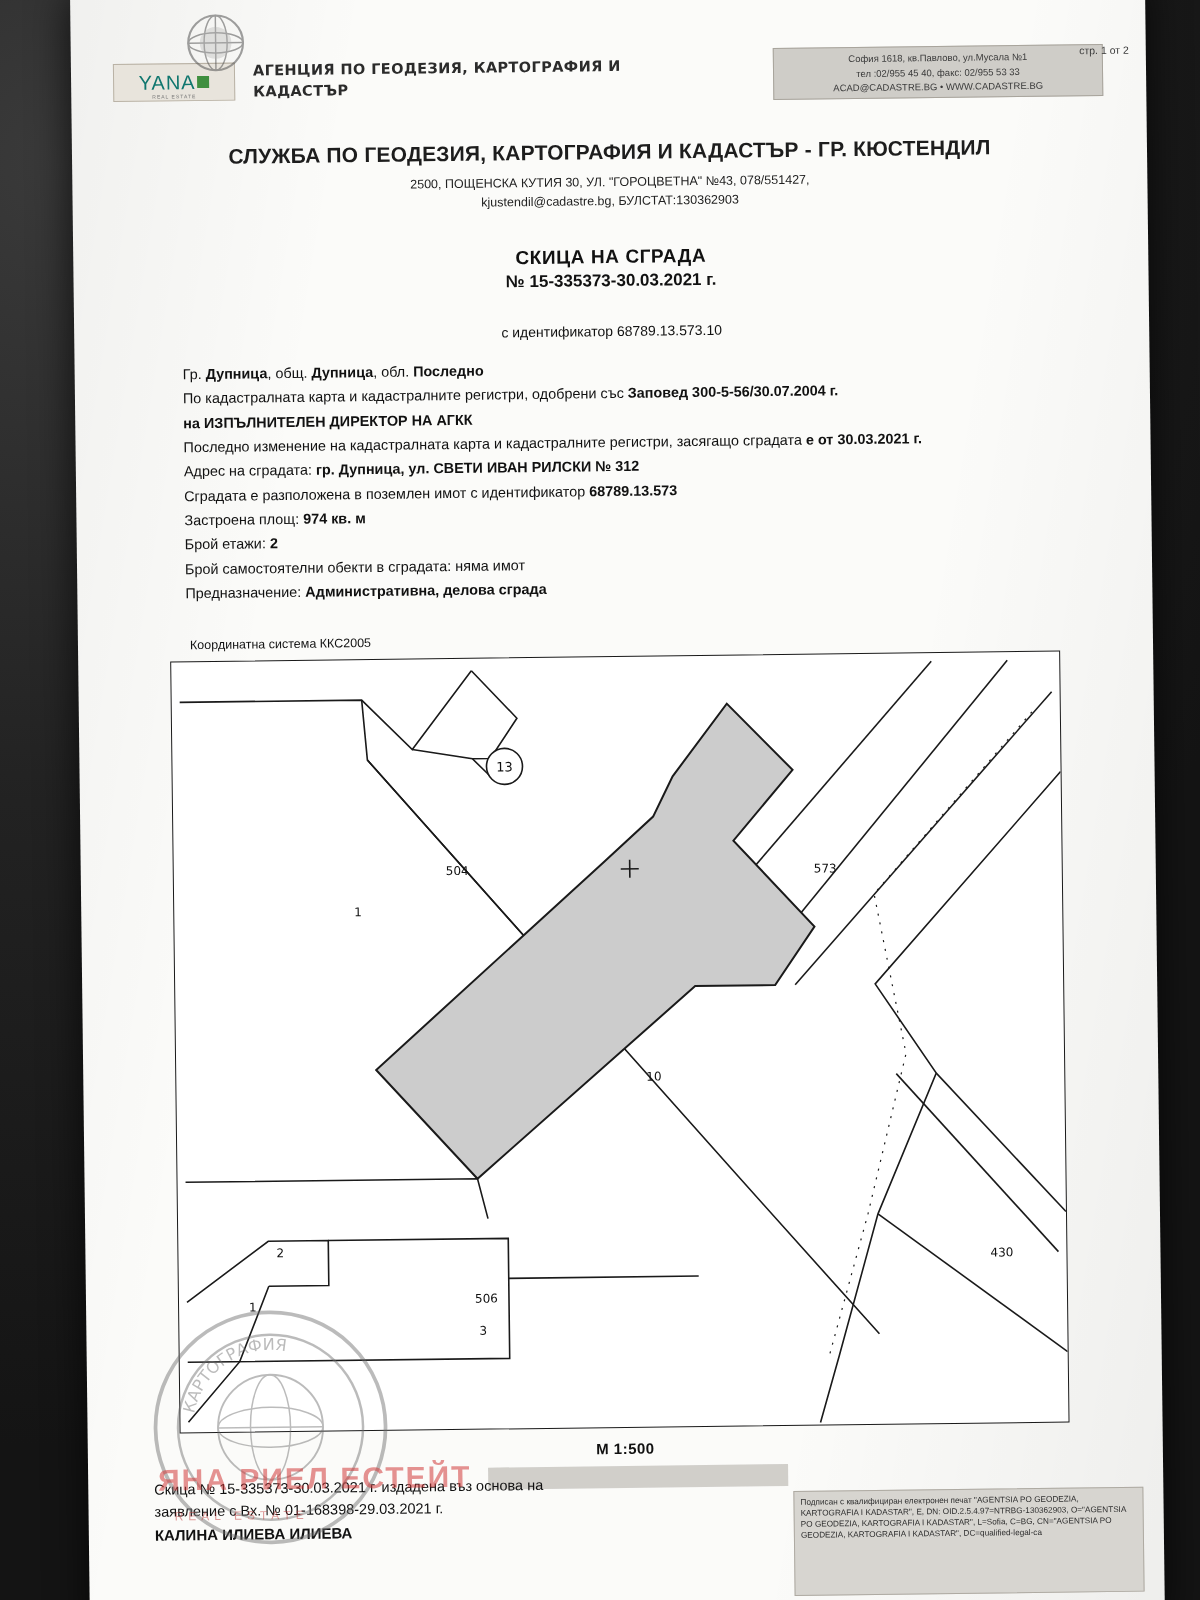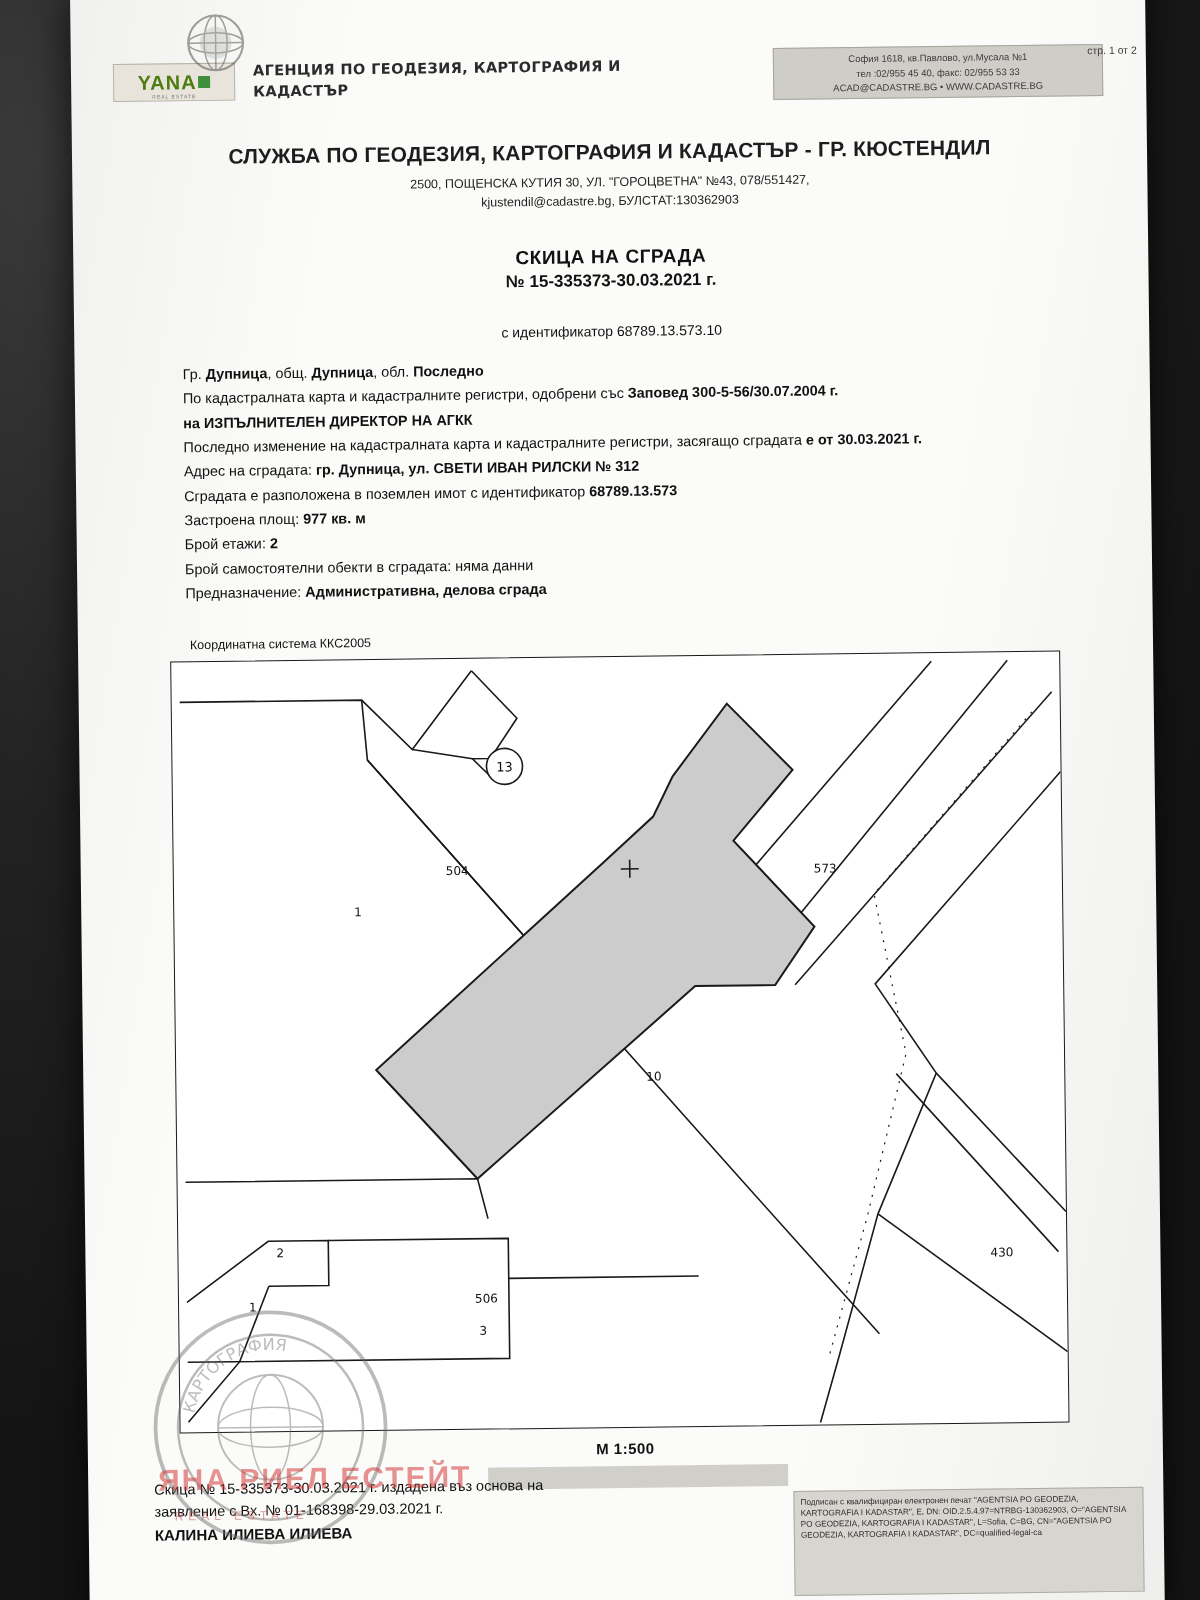--- a/index.html
+++ b/index.html
@@ -32,39 +32,39 @@
   }
   .inner{position:absolute;left:0;top:0;width:1075px;height:1640px;}
 
   
   .hdr{position:absolute;left:42px;top:62px;width:990px;height:58px;}
   .hdr-logo{
     position:absolute;left:0;top:8px;width:120px;height:36px;
     background:#e8e4dc;border:1px solid #b9b2a5;
     display:flex;align-items:center;justify-content:center;
   }
-  .logo-y{font-size:20px;font-weight:bold;color:#4d7c0f;letter-spacing:1px;font-family:"Liberation Sans",sans-serif;}
+  .logo-y{font-size:20px;font-weight:normal;color:#0f766e;letter-spacing:1px;font-family:"Liberation Sans",sans-serif;}
   .logo-sub{position:absolute;bottom:1px;left:0;right:0;text-align:center;font-size:5px;color:#7a7a7a;letter-spacing:1px;}
   .logo-green{display:inline-block;width:12px;height:12px;background:#3f8f3f;margin-left:2px;}
   .emblem{
     position:absolute;left:62px;top:-48px;width:82px;height:72px;opacity:.55;
   }
   .hdr-title{
     position:absolute;left:140px;top:6px;width:380px;
     font-size:14.5px;font-weight:bold;color:#2b2b2b;line-height:1.45;
     letter-spacing:.4px;text-transform:uppercase;
     font-family:"DejaVu Sans", sans-serif;
   }
   .hdr-right{
     position:absolute;right:0;top:0;width:330px;height:52px;
     background:#cfcdc8;border:1px solid #a8a49c;
     font-size:9.5px;color:#3a3a3a;line-height:1.55;text-align:center;padding-top:4px;
     box-sizing:border-box;
   }
-  .page-num{position:absolute;right:9px;top:62px;font-size:10.5px;color:#3a3a3a;}
+  .page-num{position:absolute;right:17px;top:62px;font-size:10.5px;color:#3a3a3a;}
 
   
   .office{
     position:absolute;left:0;right:0;top:152px;text-align:center;
     font-size:21px;font-weight:bold;color:#1d1d1d;letter-spacing:.2px;
   }
   .office-sub{
     position:absolute;left:0;right:0;top:185px;text-align:center;
     font-size:12.5px;color:#222;line-height:1.5;
   }
@@ -201,29 +201,29 @@
 
     <div class="row">
       <span>Адрес на сградата: </span><span class="b">гр. Дупница, ул. СВЕТИ ИВАН РИЛСКИ № 312</span>
     </div>
 
     <div class="row">
       <span>Сградата е разположена в поземлен имот с идентификатор </span><span class="b">68789.13.573</span>
     </div>
 
     <div class="row">
-      <span>Застроена площ: </span><span class="b">977 кв. м</span>
+      <span>Застроена площ: </span><span class="b">974 кв. м</span>
     </div>
 
     <div class="row">
       <span>Брой етажи: </span><span class="b">2</span>
     </div>
 
     <div class="row">
-      <span>Брой самостоятелни обекти в сградата: </span><span>няма данни</span>
+      <span>Брой самостоятелни обекти в сградата: </span><span>няма имот</span>
     </div>
 
     <div class="row">
       <span>Предназначение: </span><span class="b">Административна, делова сграда</span>
     </div>
   </div>
 
   <div class="coord-label">Координатна система ККС2005</div>
 
   <div class="map-box">

